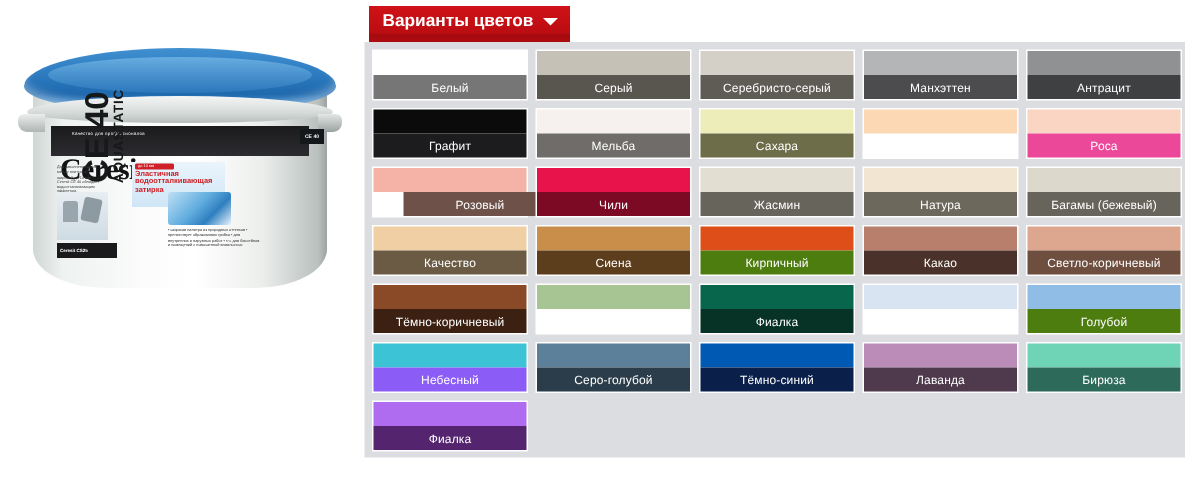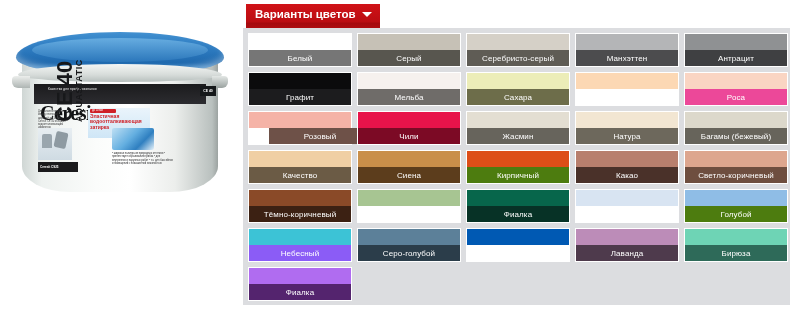--- a/index.html
+++ b/index.html
@@ -307,20 +307,21 @@
       <div class="swatch">
         <div class="top" style="background: rgb(60, 195, 214);"></div>
         <div class="bar" style="background: #8b5cf6;">Небесный</div>
       </div>
       <div class="swatch">
         <div class="top" style="background: rgb(92, 128, 153);"></div>
         <div class="bar" style="background: rgb(43, 61, 74);">Серо-голубой</div>
       </div>
       <div class="swatch">
         <div class="top" style="background: rgb(0, 89, 179);"></div>
+        <div class="bar" style="background: rgb(10, 31, 74);">Тёмно-синий</div>
       </div>
       <div class="swatch">
         <div class="top" style="background: rgb(188, 140, 184);"></div>
         <div class="bar" style="background: rgb(78, 58, 76);">Лаванда</div>
       </div>
       <div class="swatch">
         <div class="top" style="background: rgb(110, 212, 181);"></div>
         <div class="bar" style="background: rgb(46, 106, 89);">Бирюза</div>
       </div>
       <div class="swatch">

